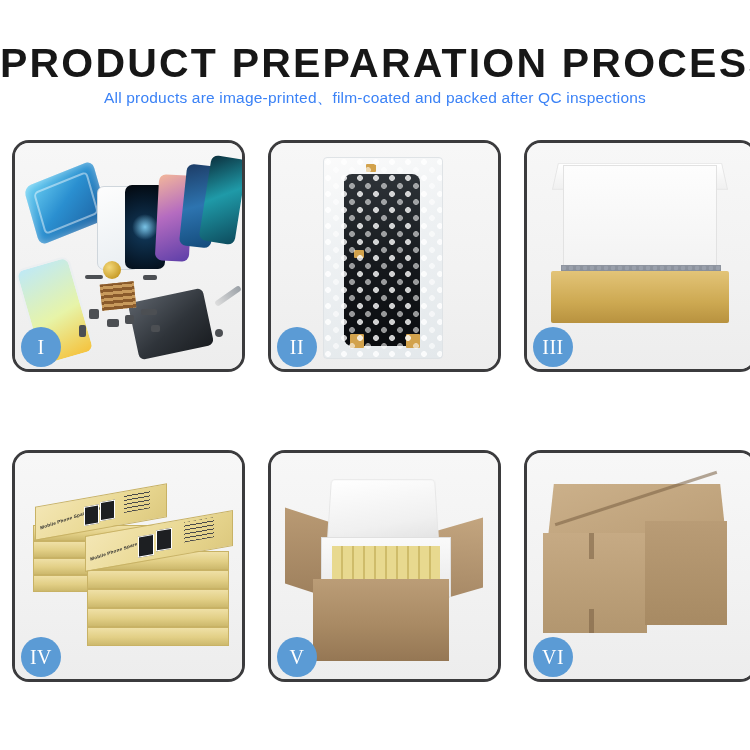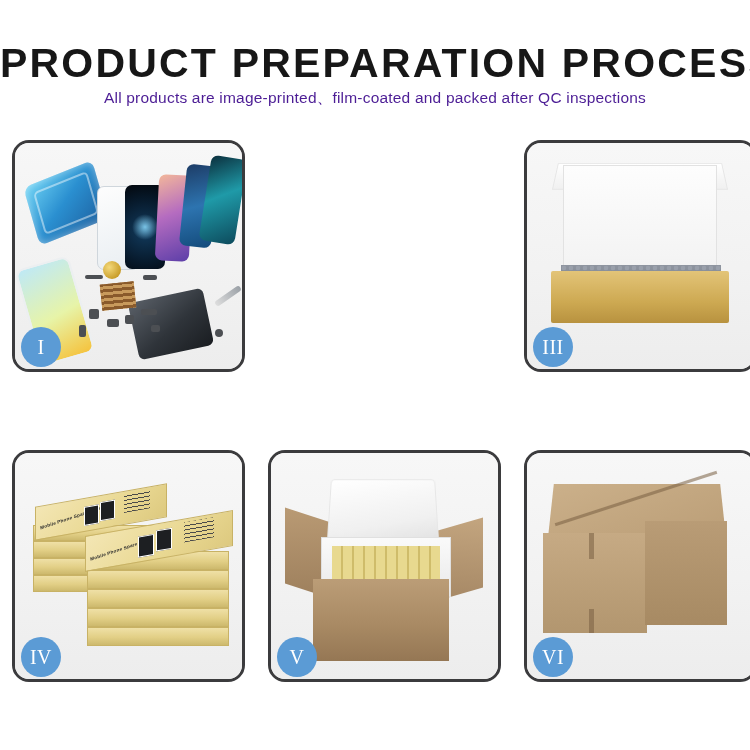--- a/index.html
+++ b/index.html
@@ -20,21 +20,21 @@
     font-size:41px;
     font-weight:bold;
     letter-spacing:2.2px;
     color:#171717;
     font-family:"Liberation Sans", sans-serif;
     white-space:nowrap;
   }
   .subtitle{
     position:absolute;left:0;top:88px;width:750px;
     font-size:15.5px;
-    color:#4c1d95;
+    color:#3b82f6;
     letter-spacing:0.2px;
     white-space:nowrap;
   }
 
   .grid{
     position:absolute;left:0;top:135px;width:750px;height:560px;
   }
   .panel{
     position:absolute;
     width:233px;height:232px;
@@ -297,20 +297,35 @@
         <div class="dot" style="left:110px;top:172px;width:9px;height:9px;"></div>
         <div class="dot" style="left:64px;top:182px;width:7px;height:12px;"></div>
         <div class="dot" style="left:126px;top:166px;width:16px;height:6px;"></div>
         <div class="dot" style="left:136px;top:182px;width:9px;height:7px;"></div>
         <div class="dot" style="left:200px;top:186px;width:8px;height:8px;border-radius:50%;"></div>
       </div>
     </div>
     <div class="badge">I</div>
   </div>
 
+  <div class="panel p-r1 p-c2">
+    <div class="inner">
+      <div class="scene">
+        <div class="ph ph2-bag">
+          <div class="ph2-screen"></div>
+          <div class="ph2-tab" style="left:42px;top:6px;"></div>
+          <div class="ph2-tab" style="left:30px;top:92px;"></div>
+          <div class="ph2-tab" style="left:26px;top:176px;width:14px;height:14px;"></div>
+          <div class="ph2-tab" style="left:82px;top:176px;width:14px;height:14px;"></div>
+          <div class="ph2-bubbles"></div>
+        </div>
+      </div>
+    </div>
+    <div class="badge">II</div>
+  </div>
 
   <div class="panel p-r1 p-c3">
     <div class="inner">
       <div class="scene">
         <div class="ph ph3-lidback"></div>
         <div class="ph ph3-lid"></div>
         <div class="ph ph3-foam"></div>
         <div class="ph ph3-tray"></div>
       </div>
     </div>

